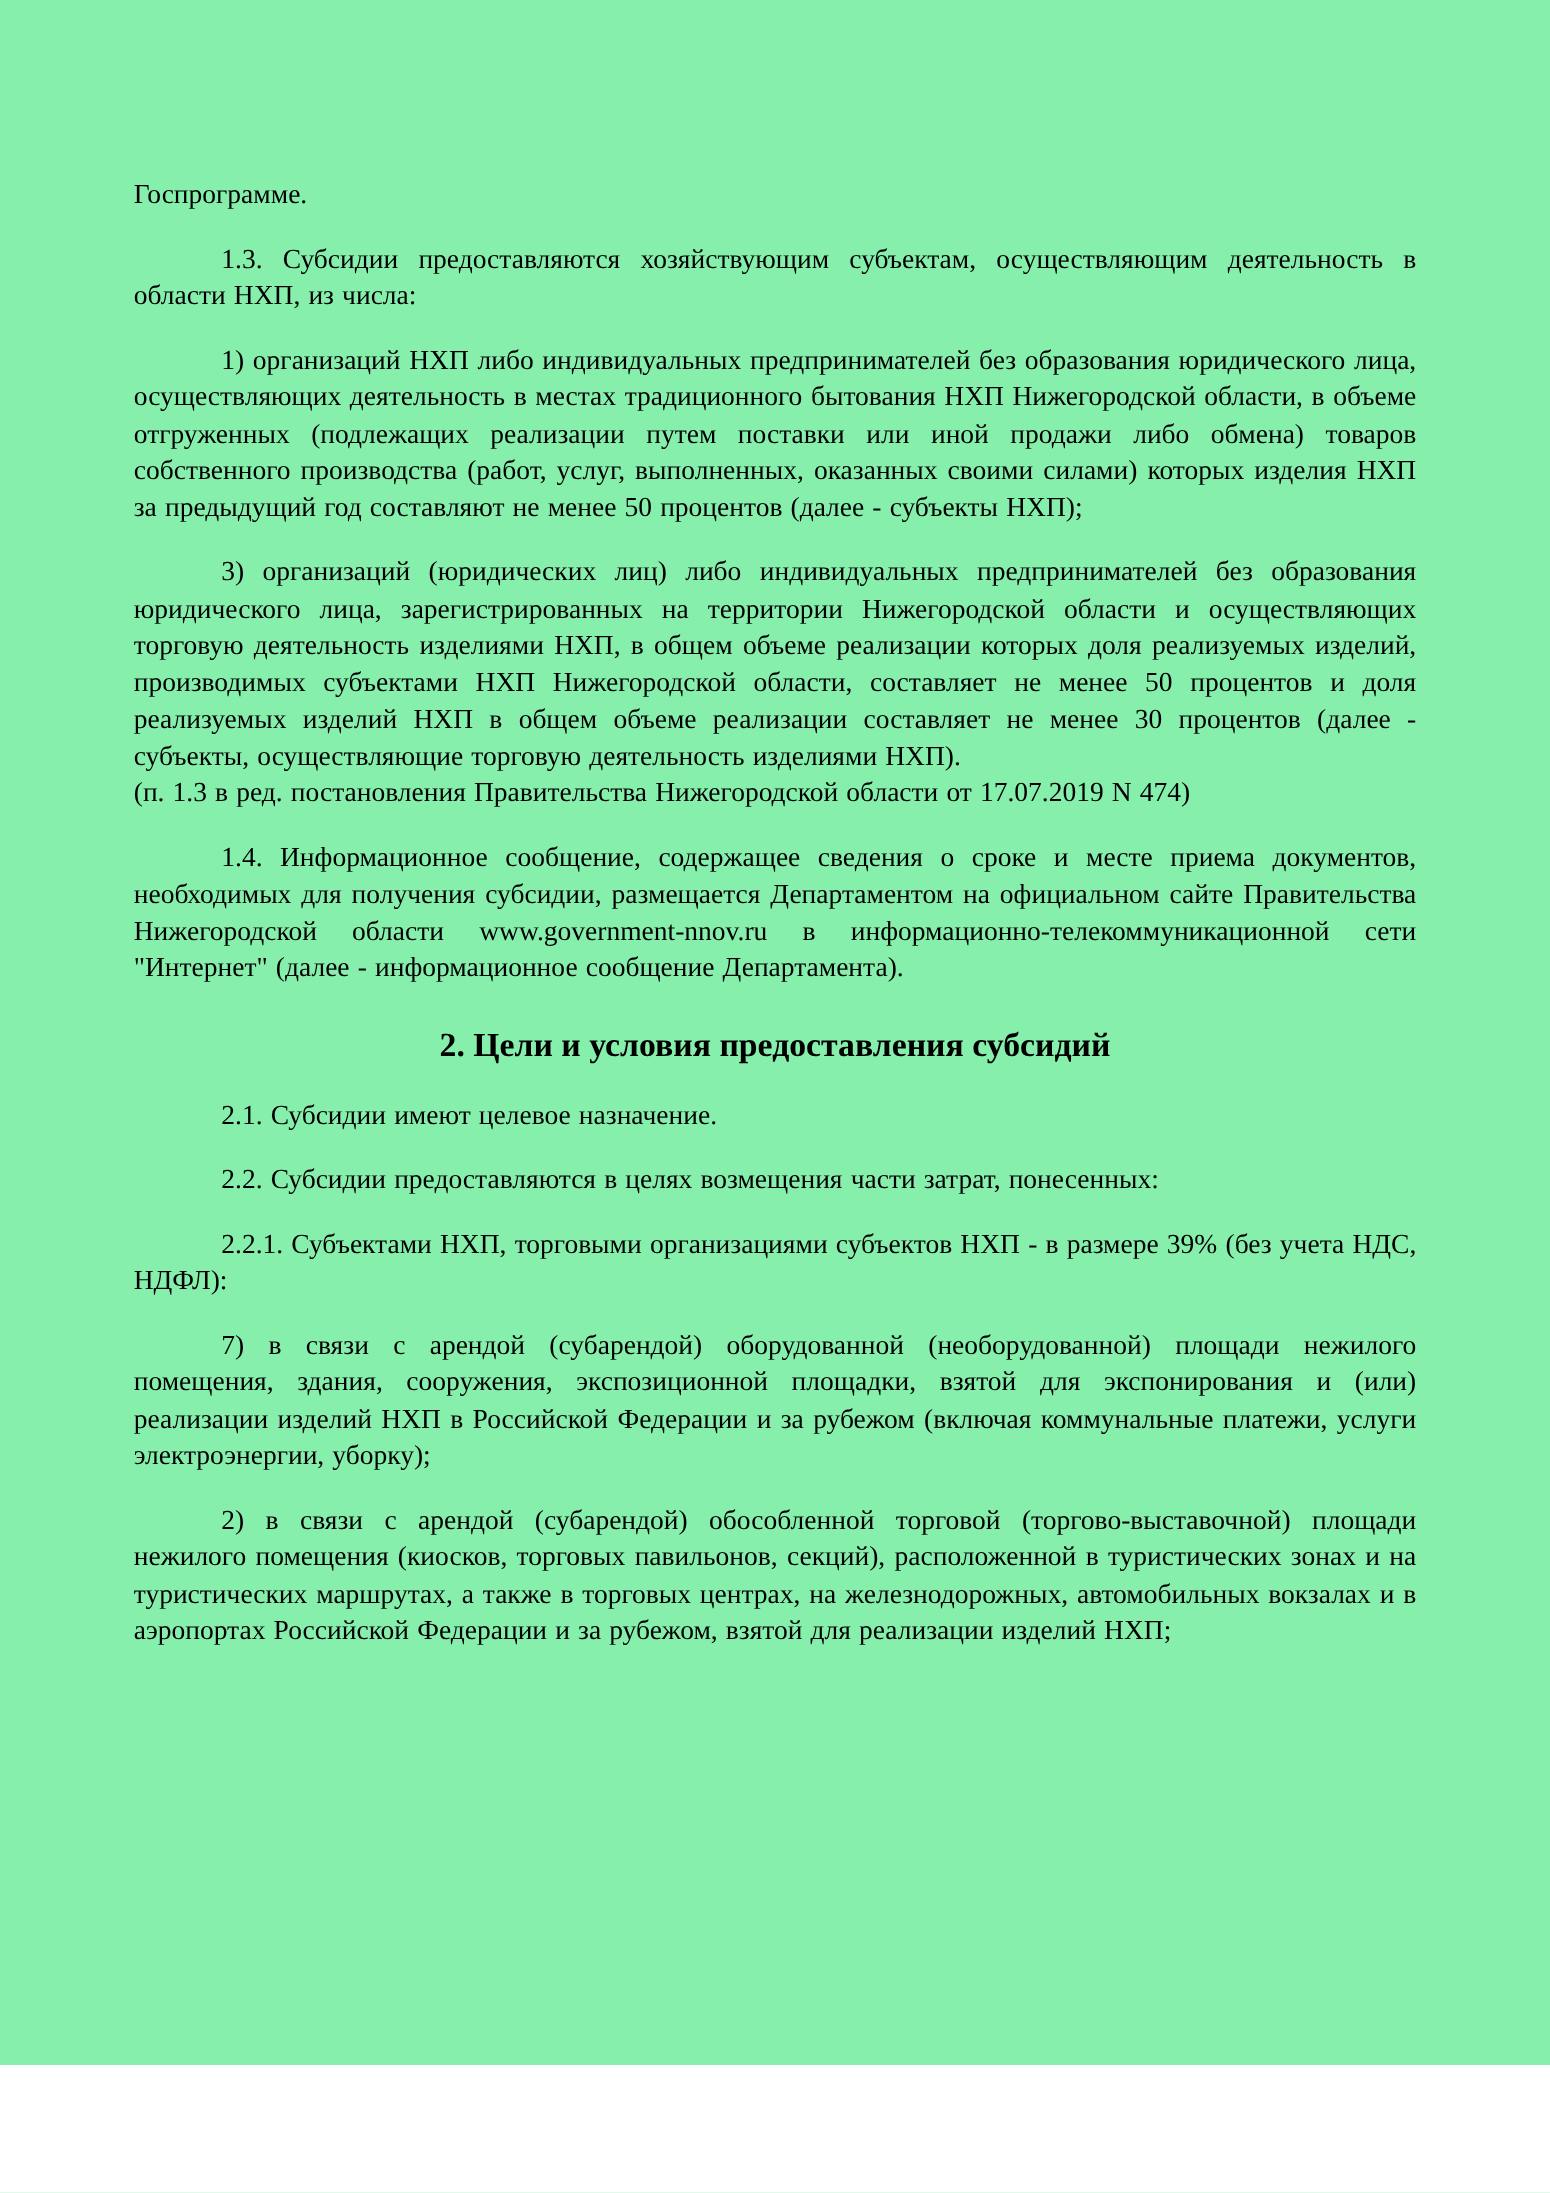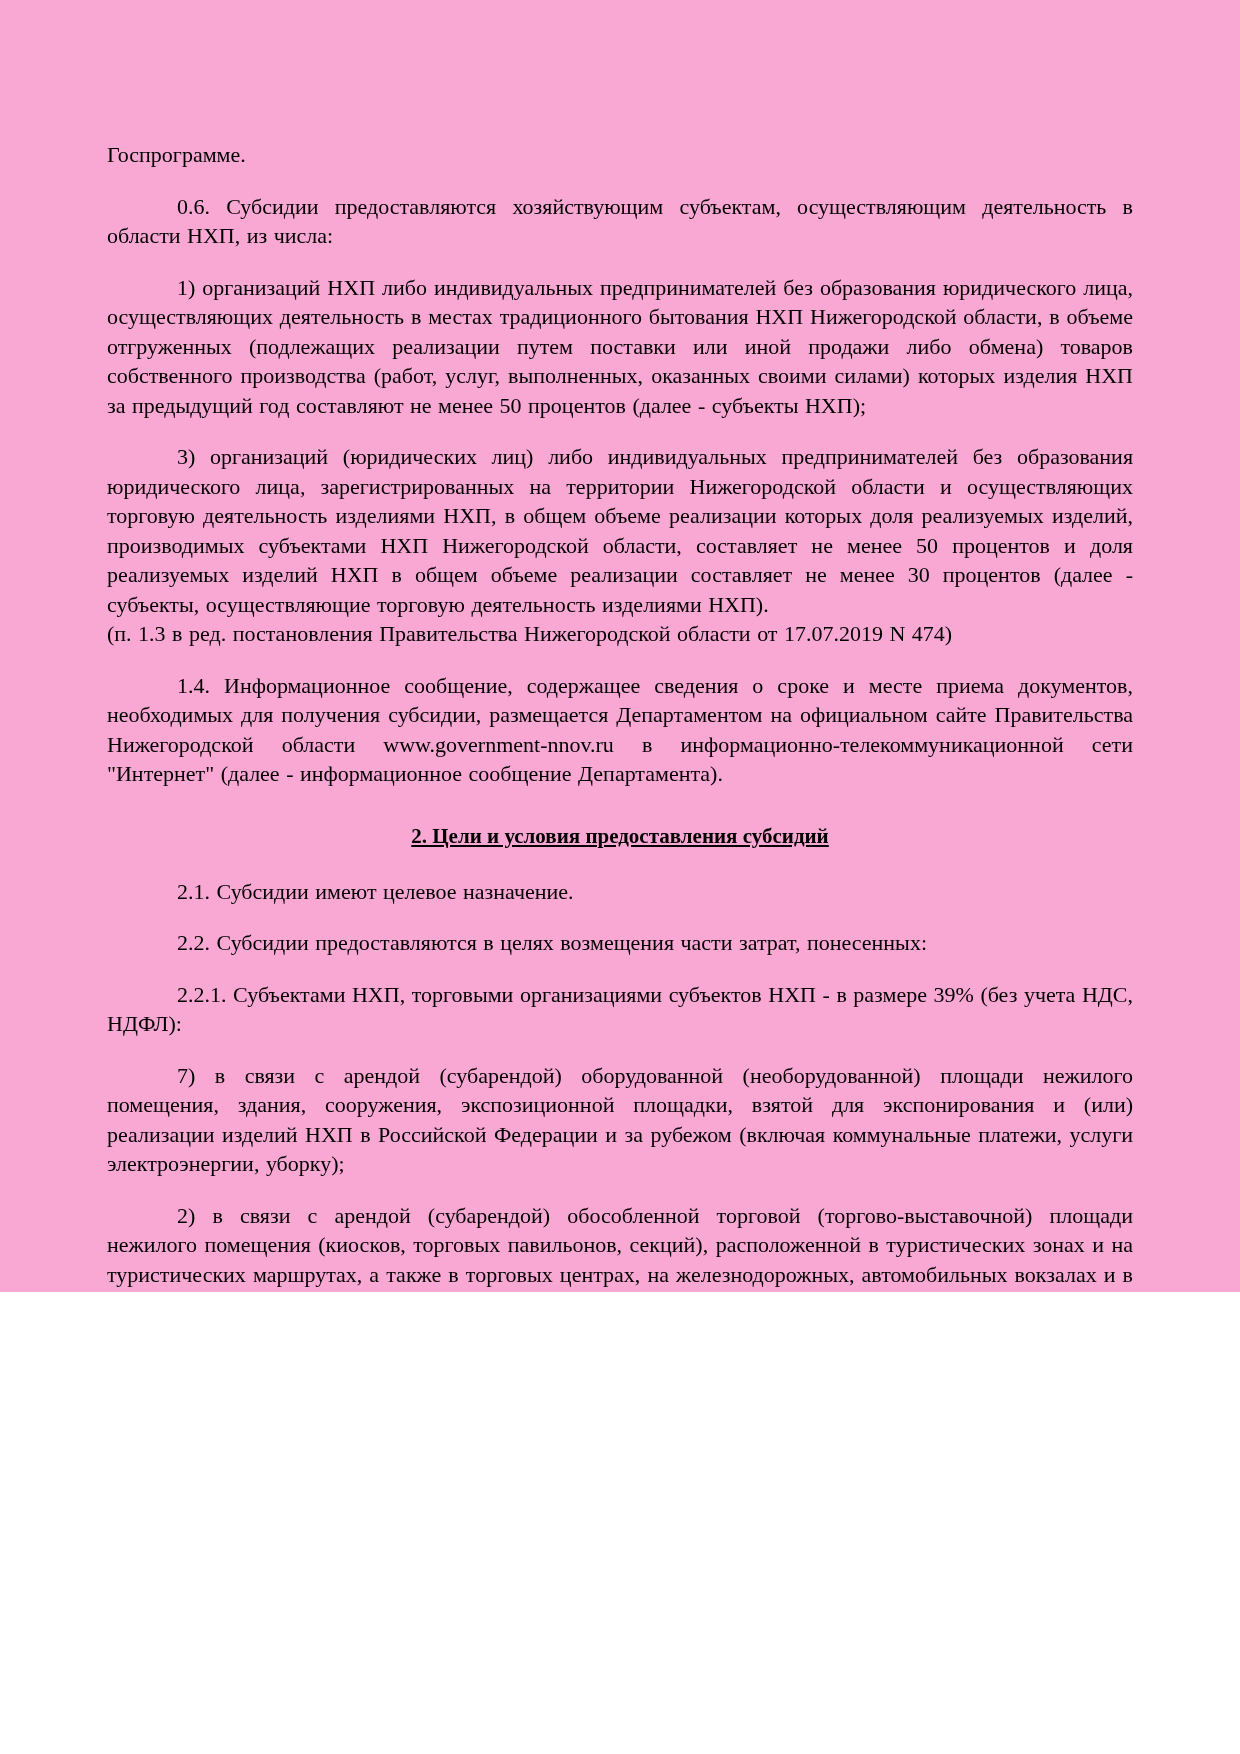--- a/index.html
+++ b/index.html
@@ -10,57 +10,56 @@
   body {
     width: 1240px;
     height: 1754px;
     position: relative;
     font-family: "Liberation Serif", serif;
     color: #000000;
   }
   .page {
     box-sizing: border-box;
     width: 1240px;
-    height: 1292px;
+    height: 1652px;
     padding: 140px 107px 80px 107px;
-    background: #f9a8d4;
+    background: #86efac;
     overflow: hidden;
   }
   .para {
     margin: 0 0 22px 0;
     font-size: 22px;
     line-height: 29.5px;
     text-align: justify;
     text-align-last: left;
     word-spacing: 1px;
   }
   .para.indent {
     text-indent: 70px;
   }
   .para.no-gap {
     margin-bottom: 0;
   }
   .heading {
     margin: 32px 0 26px 0;
-    font-size: 21px;
+    font-size: 27px;
     line-height: 30px;
     font-weight: bold;
     text-align: center;
     text-align-last: center;
-    text-decoration: underline;
   }
 </style>
 </head>
 <body>
 
 <div class="page">
 
   <p class="para">Госпрограмме.</p>
 
-  <p class="para indent">0.6. Субсидии предоставляются хозяйствующим субъектам, осуществляющим деятельность в области НХП, из числа:</p>
+  <p class="para indent">1.3. Субсидии предоставляются хозяйствующим субъектам, осуществляющим деятельность в области НХП, из числа:</p>
 
   <p class="para indent">1) организаций НХП либо индивидуальных предпринимателей без образования юридического лица, осуществляющих деятельность в местах традиционного бытования НХП Нижегородской области, в объеме отгруженных (подлежащих реализации путем поставки или иной продажи либо обмена) товаров собственного производства (работ, услуг, выполненных, оказанных своими силами) которых изделия НХП за предыдущий год составляют не менее 50 процентов (далее - субъекты НХП);</p>
 
 
   <p class="para indent no-gap">3) организаций (юридических лиц) либо индивидуальных предпринимателей без образования юридического лица, зарегистрированных на территории Нижегородской области и осуществляющих торговую деятельность изделиями НХП, в общем объеме реализации которых доля реализуемых изделий, производимых субъектами НХП Нижегородской области, составляет не менее 50 процентов и доля реализуемых изделий НХП в общем объеме реализации составляет не менее 30 процентов (далее - субъекты, осуществляющие торговую деятельность изделиями НХП).</p>
 
   <p class="para">(п. 1.3 в ред. постановления Правительства Нижегородской области от 17.07.2019 N 474)</p>
 
   <p class="para indent">1.4. Информационное сообщение, содержащее сведения о сроке и месте приема документов, необходимых для получения субсидии, размещается Департаментом на официальном сайте Правительства Нижегородской области www.government-nnov.ru в информационно-телекоммуникационной сети "Интернет" (далее - информационное сообщение Департамента).</p>
 

